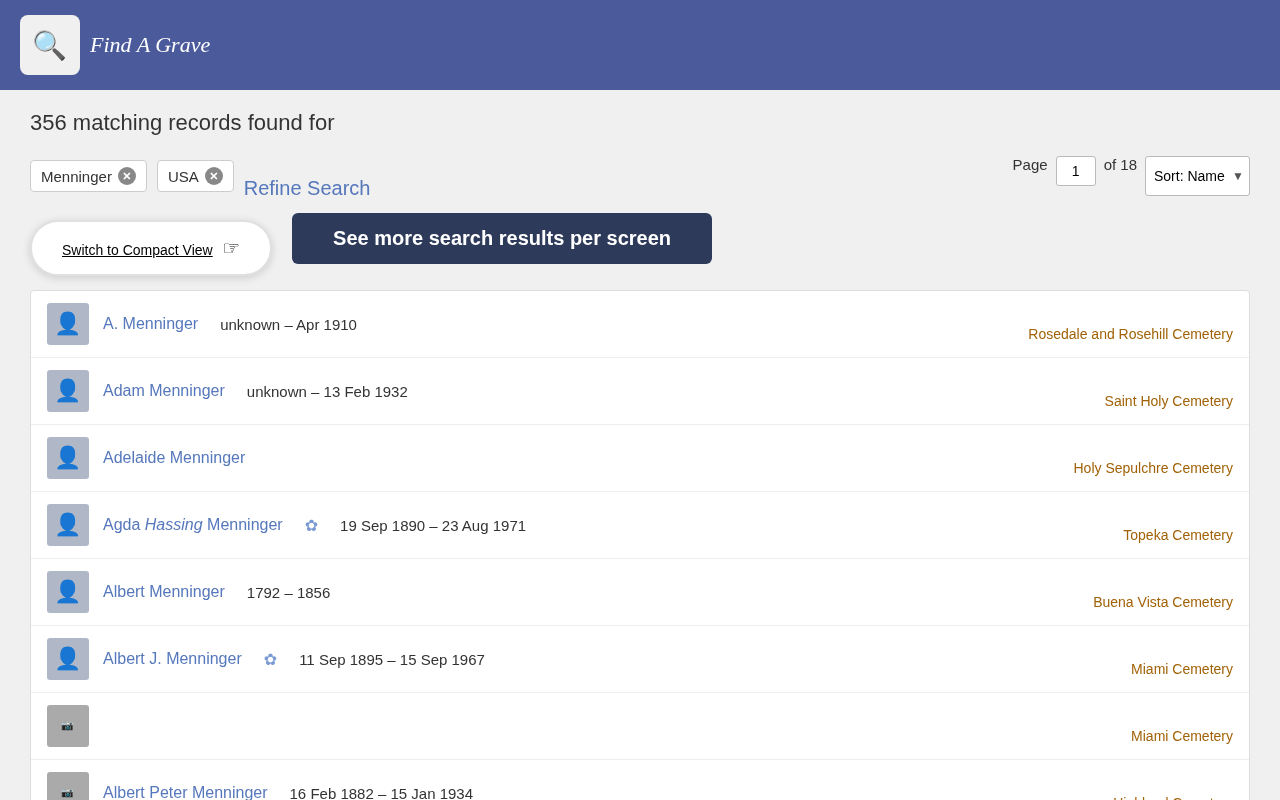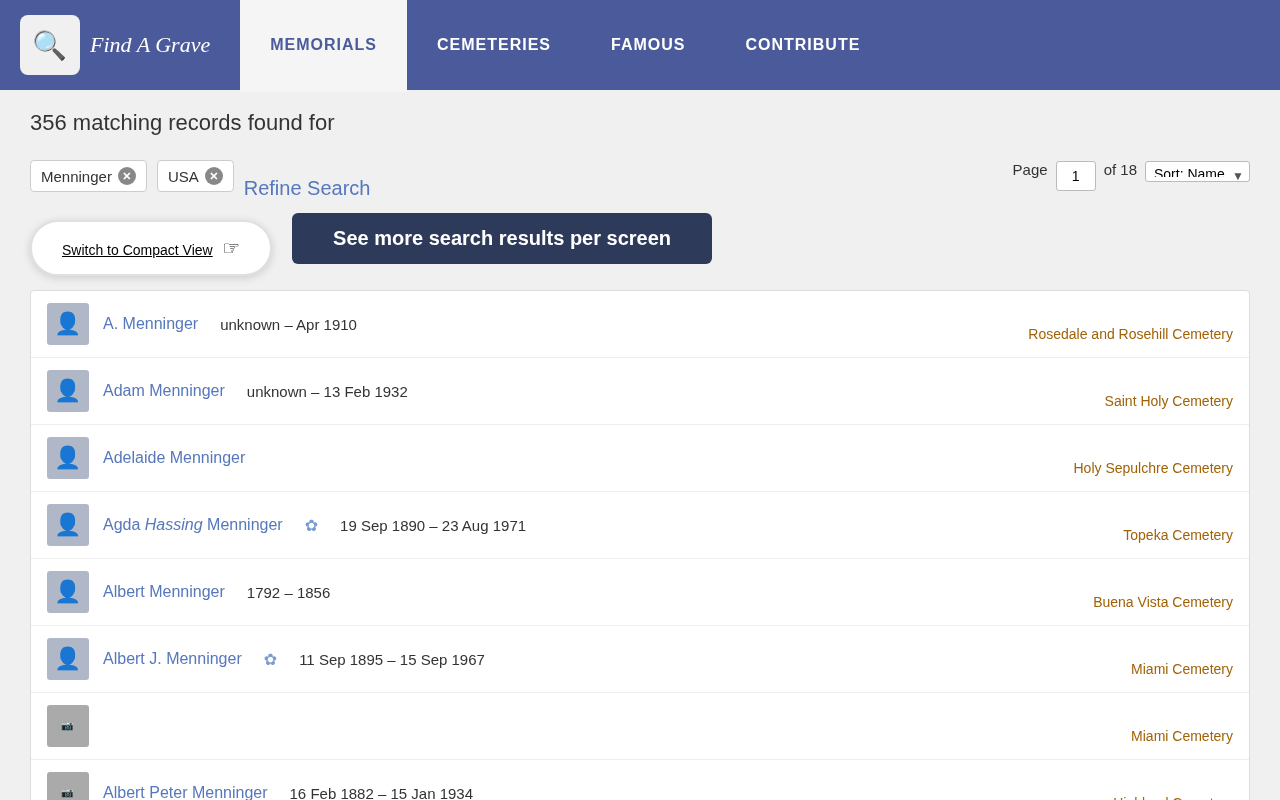--- a/index.html
+++ b/index.html
@@ -138,21 +138,21 @@
       text-align: center;
       font-size: 14px;
       background: white;
     }
     .sort-select {
       background: white;
       border: 1px solid #bbb;
       border-radius: 3px;
       padding: 4px 8px;
       font-size: 14px;
-      height: 21px;
+      height: 40px;
       cursor: pointer;
       appearance: none;
       padding-right: 24px;
       position: relative;
     }
     .sort-wrapper {
       position: relative;
       display: inline-block;
     }
     .sort-arrow {
@@ -276,26 +276,20 @@
 </head>
 <body>
 
 <div class="header">
   <div class="logo-area">
     <div class="logo-badge">
       <span>🔍</span>
     </div>
     <span class="logo-text">Find A Grave</span>
   </div>
-  <nav class="nav-items">
-    <a class="nav-item active">MEMORIALS</a>
-    <a class="nav-item">CEMETERIES</a>
-    <a class="nav-item">FAMOUS</a>
-    <a class="nav-item">CONTRIBUTE</a>
-  </nav>
 </div>
 
 <div class="main">
 
   <div class="results-header">
     <span>356</span>
     <span>matching records found for</span>
   </div>
 
   <div class="filters-row">

